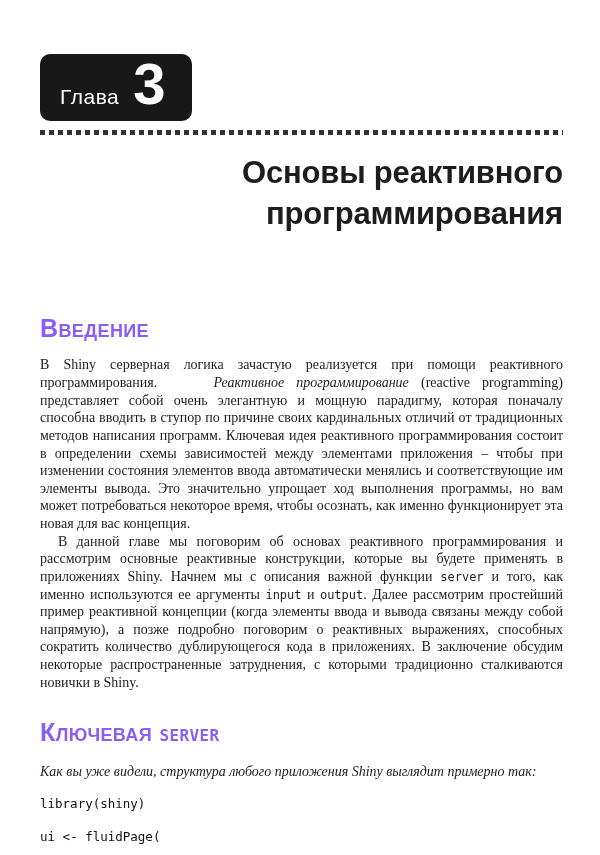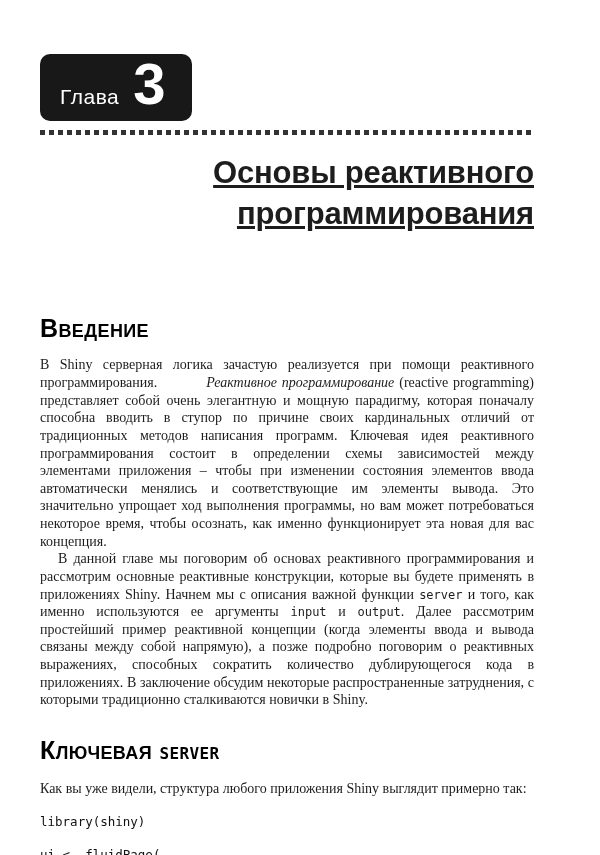--- a/index.html
+++ b/index.html
@@ -4,21 +4,21 @@
 <style>
   * { box-sizing: border-box; }
   html, body { margin: 0; padding: 0; }
   body {
     width: 600px; height: 855px;
     background: #ffffff;
     overflow: hidden;
   }
   .page {
     width: 600px; height: 855px;
-    padding: 54px 66px 0 40px;
+    padding: 54px 37px 0 40px;
     font-family: "Liberation Serif", serif;
     color: #1c1c1c;
   }
 
   
   .chapter-tab {
     display: inline-flex;
     align-items: baseline;
     gap: 14px;
     background: #181818;
@@ -41,32 +41,31 @@
   
   .chapter-title {
     margin: 18px 0 12px;
     text-align: right;
     font-family: "Liberation Sans", sans-serif;
     font-weight: 700;
     font-size: 31px;
     line-height: 1.32;
     color: #1d1d1d;
     letter-spacing: -0.2px;
-    text-decoration: underline;
   }
 
   
   .section-heading {
     font-family: "Liberation Sans", sans-serif;
     font-variant: small-caps;
     font-weight: 700;
     font-size: 25px;
     line-height: 1.1;
     letter-spacing: 0.4px;
-    color: #000000;
+    color: #8b5cf6;
     margin: 0;
   }
   .section-heading.intro { margin: 80px 0 14px; }
   .section-heading.server { margin: 28px 0 16px; }
   .heading-code {
     font-family: "DejaVu Sans Mono", monospace;
     font-weight: 700;
     font-size: 23px;
   }
 
@@ -88,21 +87,21 @@
   
   .code-line {
     font-family: "DejaVu Sans Mono", monospace;
     font-size: 12.5px;
     line-height: 1.2;
     white-space: pre;
     margin: 0 0 18px;
     color: #111111;
   }
   .code-block { margin-top: 16px; }
-  .lead { margin-top: 16px; }
+  .lead { margin-top: 16px; font-style: italic; }
 </style>
 </head>
 <body>
 
 <div class="page">
 
   <header>
     <div class="chapter-tab">
       <span class="chapter-label">Глава</span>
       <span class="chapter-number">3</span>

